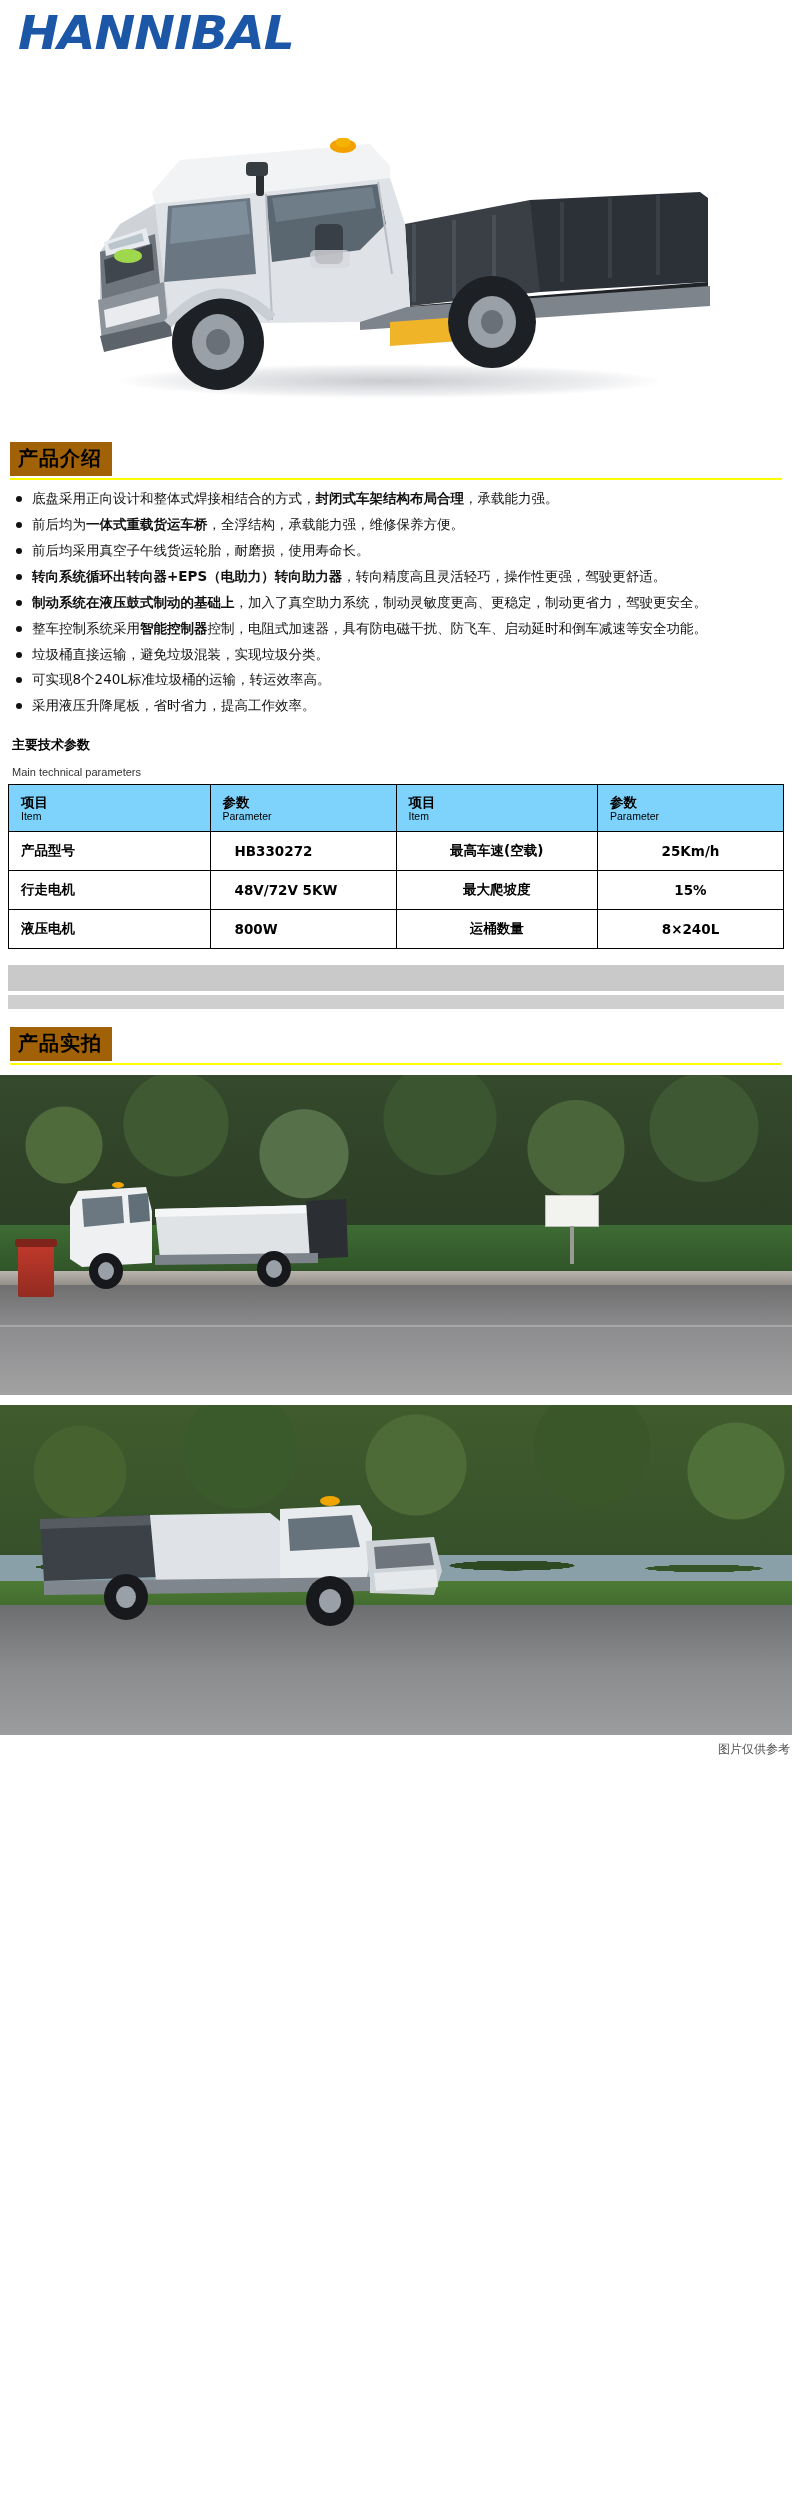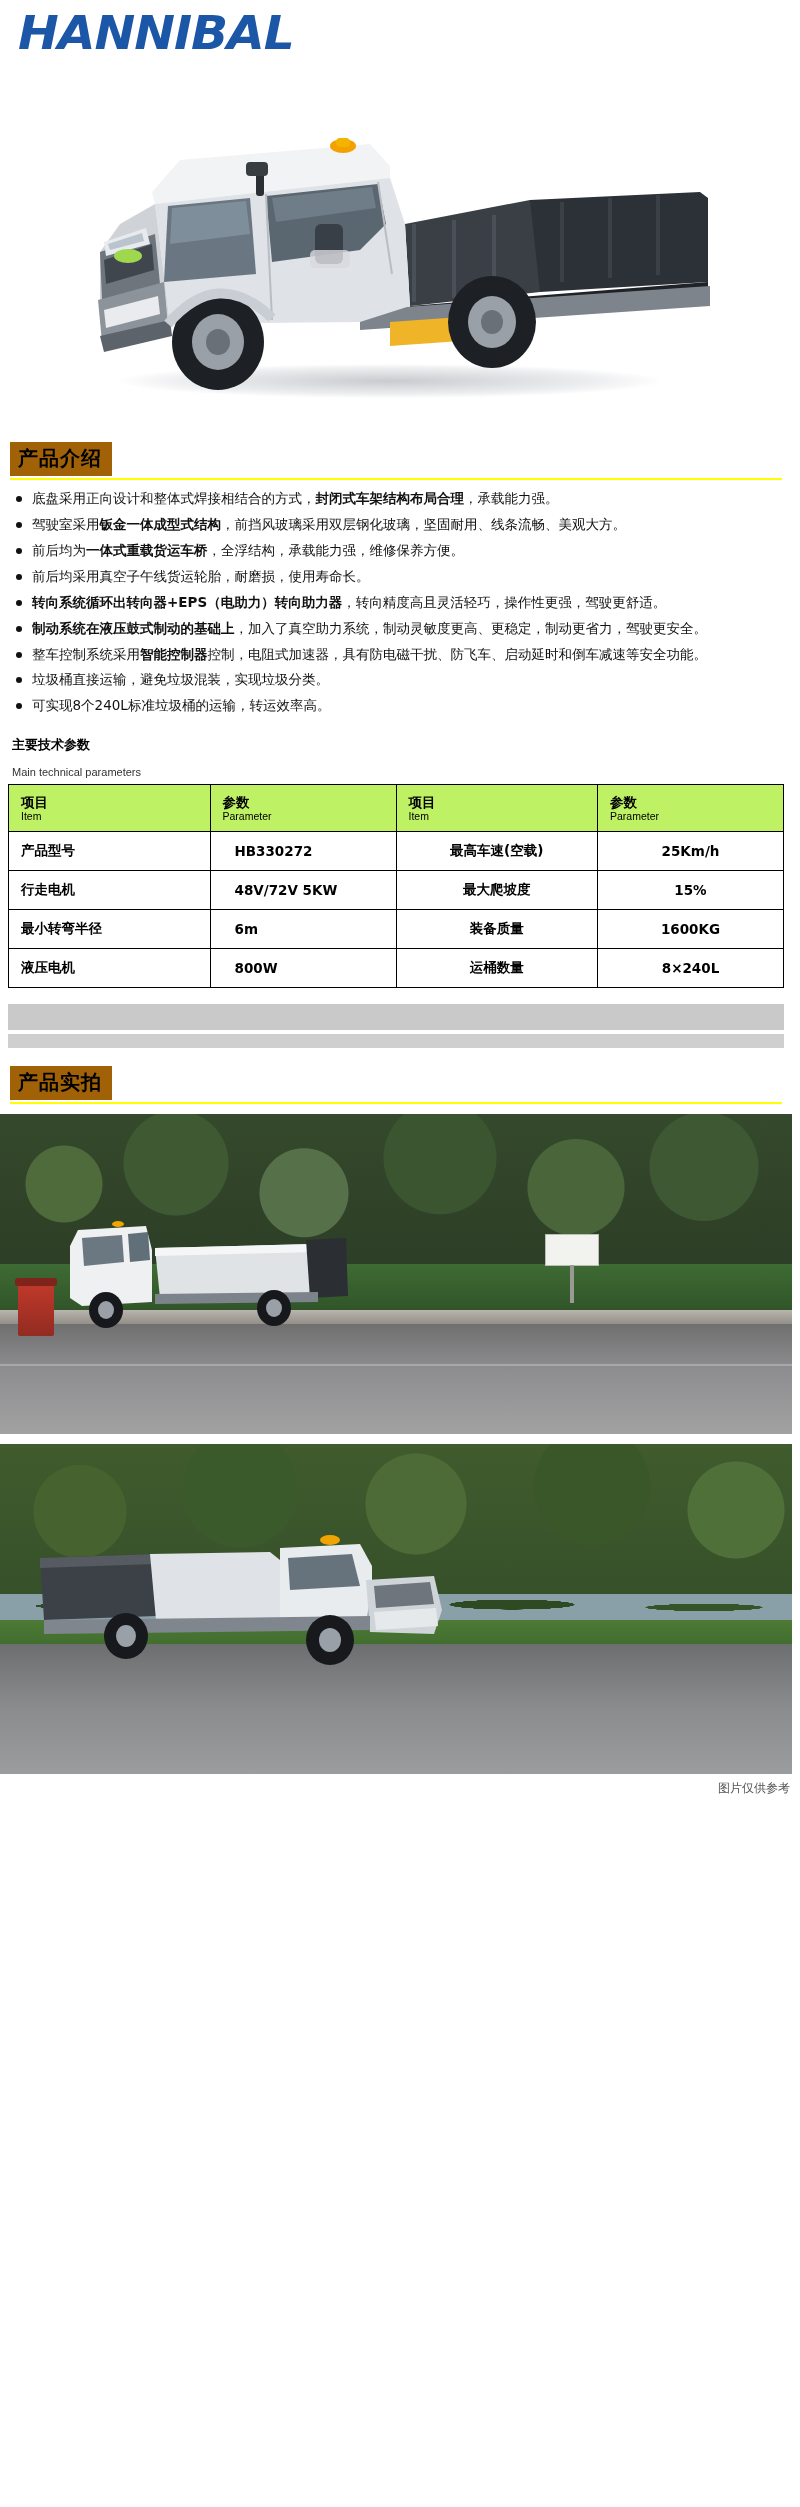--- a/index.html
+++ b/index.html
@@ -145,21 +145,21 @@
     table-layout: fixed;
   }
   table.spec th, table.spec td {
     border: 1px solid #000000;
     height: 36px;
     font-size: 13.5px;
     font-family: "DejaVu Sans", "Liberation Sans", sans-serif;
     color: #000;
   }
   table.spec thead th {
-    background: #bef264;
+    background: #7dd3fc;
     height: 44px;
     vertical-align: middle;
     font-weight: 700;
   }
   table.spec thead th .cn {
     display: block;
     font-size: 13.5px;
     line-height: 1.15;
   }
   table.spec thead th .en {
@@ -390,28 +390,28 @@
     </div>
   </div>
 
   <div class="section-title">
     <span class="bar">产品介绍</span>
     <span class="rule"></span>
   </div>
 
   <ul class="bullets">
     <li>底盘采用正向设计和整体式焊接相结合的方式，<b>封闭式车架结构布局合理</b>，承载能力强。</li>
-    <li>驾驶室采用<b>钣金一体成型式结构</b>，前挡风玻璃采用双层钢化玻璃，坚固耐用、线条流畅、美观大方。</li>
     <li>前后均为<b>一体式重载货运车桥</b>，全浮结构，承载能力强，维修保养方便。</li>
     <li>前后均采用真空子午线货运轮胎，耐磨损，使用寿命长。</li>
     <li><b>转向系统循环出转向器+EPS（电助力）转向助力器</b>，转向精度高且灵活轻巧，操作性更强，驾驶更舒适。</li>
     <li><b>制动系统在液压鼓式制动的基础上</b>，加入了真空助力系统，制动灵敏度更高、更稳定，制动更省力，驾驶更安全。</li>
     <li>整车控制系统采用<b>智能控制器</b>控制，电阻式加速器，具有防电磁干扰、防飞车、启动延时和倒车减速等安全功能。</li>
     <li>垃圾桶直接运输，避免垃圾混装，实现垃圾分类。</li>
     <li>可实现8个240L标准垃圾桶的运输，转运效率高。</li>
+    <li>采用液压升降尾板，省时省力，提高工作效率。</li>
   </ul>
 
   <div class="params-head">
     <div class="cn">主要技术参数</div>
     <div class="en">Main technical parameters</div>
   </div>
 
   <table class="spec">
     <colgroup>
         <col class="c1">
@@ -446,26 +446,20 @@
         <td class="k">最高车速(空载)</td>
         <td class="v">25Km/h</td>
       </tr>
       <tr>
         <td class="k left">行走电机</td>
         <td class="v left">48V/72V  5KW</td>
         <td class="k">最大爬坡度</td>
         <td class="v">15%</td>
       </tr>
       <tr>
-        <td class="k left">最小转弯半径</td>
-        <td class="v left">6m</td>
-        <td class="k">装备质量</td>
-        <td class="v">1600KG</td>
-      </tr>
-      <tr>
         <td class="k left">液压电机</td>
         <td class="v left">800W</td>
         <td class="k">运桶数量</td>
         <td class="v">8×240L</td>
       </tr>
     </tbody>
   </table>
 
   <div class="gray-strip"></div>
   <div class="gray-strip thin"></div>

